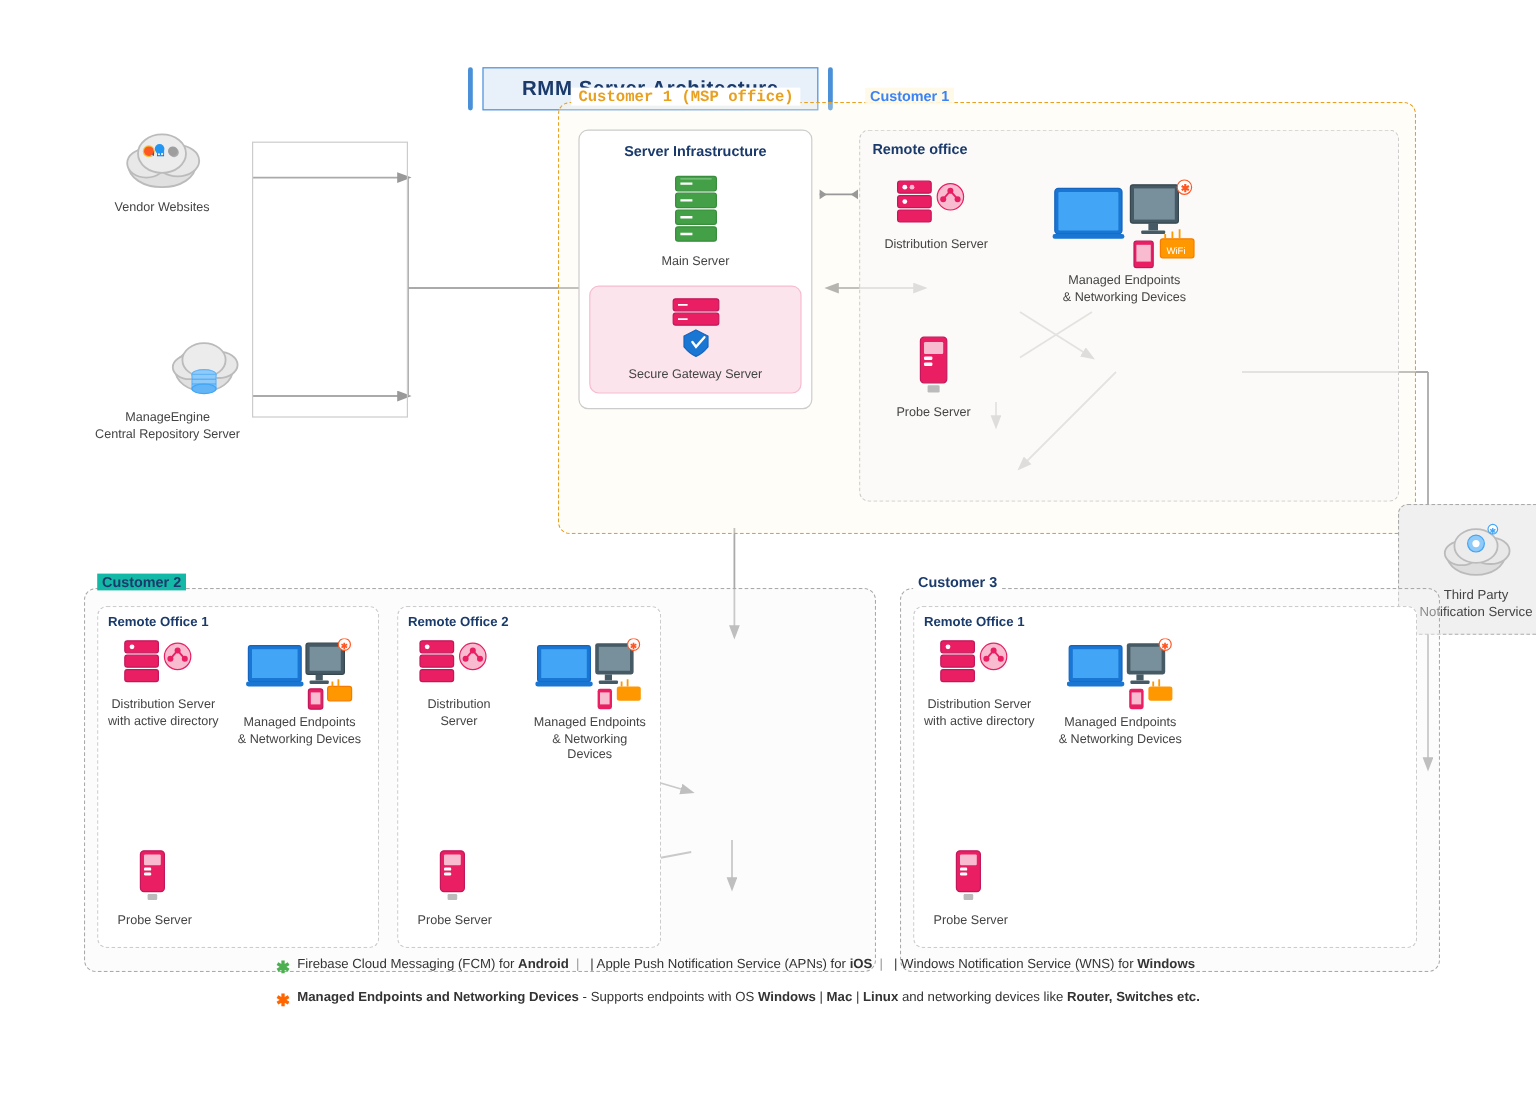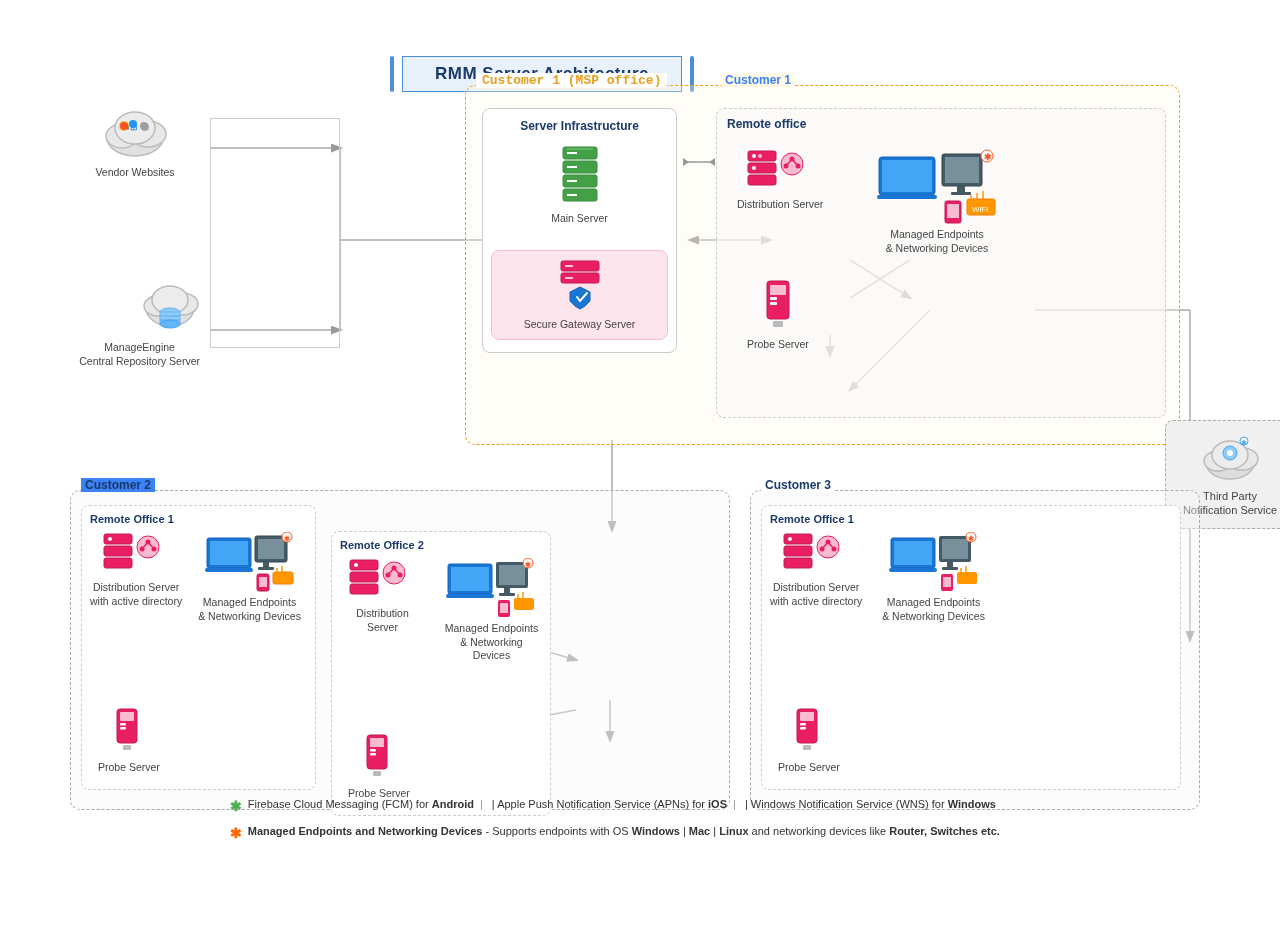--- a/index.html
+++ b/index.html
@@ -247,21 +247,21 @@
           <rect x="8" y="18" width="34" height="12" rx="2" fill="#43a047" stroke="#388e3c" stroke-width="1"></rect>
           <line x1="12" y1="24" x2="22" y2="24" stroke="#fff" stroke-width="2"></line>
           <rect x="8" y="32" width="34" height="12" rx="2" fill="#43a047" stroke="#388e3c" stroke-width="1"></rect>
           <line x1="12" y1="38" x2="22" y2="38" stroke="#fff" stroke-width="2"></line>
           <rect x="8" y="46" width="34" height="12" rx="2" fill="#43a047" stroke="#388e3c" stroke-width="1"></rect>
           <line x1="12" y1="52" x2="22" y2="52" stroke="#fff" stroke-width="2"></line>
         </svg>
         <div class="component-label">Main Server</div>
       </div>
 
-      <div class="secure-gateway-container" style="margin-top:24px;">
+      <div class="secure-gateway-container" style="margin-top:12px;">
         <div class="component-block">
           <svg width="50" height="55" viewBox="0 0 50 55">
             <rect x="6" y="2" width="38" height="10" rx="2" fill="#e91e63" stroke="#c2185b" stroke-width="1"></rect>
             <line x1="10" y1="7" x2="18" y2="7" stroke="#fff" stroke-width="1.5"></line>
             <rect x="6" y="14" width="38" height="10" rx="2" fill="#e91e63" stroke="#c2185b" stroke-width="1"></rect>
             <line x1="10" y1="19" x2="18" y2="19" stroke="#fff" stroke-width="1.5"></line>
 
             <path d="M25 28 L35 33 L35 42 Q30 48 25 50 Q20 48 15 42 L15 33 Z" fill="#1976d2" stroke="#1565c0" stroke-width="1"></path>
             <path d="M22 38 L25 42 L32 34" stroke="#fff" stroke-width="2" fill="none" stroke-linecap="round"></path>
           </svg>
@@ -356,21 +356,21 @@
 
       <circle cx="30" cy="20" r="7" fill="#90caf9" stroke="#42a5f5" stroke-width="1"></circle>
       <circle cx="30" cy="20" r="3" fill="#fff"></circle>
       <circle cx="44" cy="8" r="4" fill="#fff" stroke="#42a5f5" stroke-width="1"></circle>
       <text x="41" y="12" font-size="7" fill="#42a5f5">✱</text>
     </svg>
     <div class="component-label" style="font-size:11px;">Third Party<br>Notification Service</div>
   </div>
 
   <div style="position:absolute;left:60px;top:490px;width:660px;min-height:320px;border:1.5px dashed #aaa;border-radius:10px;background:rgba(248,248,248,0.4);">
-    <div style="position:absolute;top:-13px;left:10px;font-size:12px;font-weight:700;color:#1a3a6b;background:#3b82f6;padding:0 4px;">Customer 2</div>
+    <div style="position:absolute;top:-13px;left:10px;font-size:12px;font-weight:700;color:#1a3a6b;background:#14b8a6;padding:0 4px;">Customer 2</div>
 
     <div style="position:absolute;left:10px;top:14px;width:235px;min-height:285px;border:1.5px dashed #ccc;border-radius:8px;background:#fff;padding:8px;padding-top:26px;">
       <div style="position:absolute;top:7px;left:8px;font-size:11px;font-weight:700;color:#1a3a6b;">Remote Office 1</div>
 
       <div style="display:flex;gap:8px;align-items:flex-start;">
 
         <div class="component-block">
           <svg width="68" height="45" viewBox="0 0 68 45">
             <rect x="2" y="2" width="28" height="10" rx="2" fill="#e91e63" stroke="#c2185b" stroke-width="1"></rect>
             <circle cx="8" cy="7" r="2" fill="#fff"></circle>
@@ -412,21 +412,21 @@
           <rect x="6" y="2" width="20" height="34" rx="3" fill="#e91e63" stroke="#c2185b" stroke-width="1"></rect>
           <rect x="9" y="5" width="14" height="9" rx="1" fill="#f8bbd0"></rect>
           <rect x="9" y="16" width="6" height="2.5" rx="1" fill="#fff"></rect>
           <rect x="9" y="20" width="6" height="2.5" rx="1" fill="#fff"></rect>
           <rect x="12" y="38" width="8" height="5" rx="1" fill="#bbb"></rect>
         </svg>
         <div class="component-label">Probe Server</div>
       </div>
     </div>
 
-    <div style="position:absolute;left:260px;top:14px;width:220px;min-height:285px;border:1.5px dashed #ccc;border-radius:8px;background:#fff;padding:8px;padding-top:26px;margin-top:26px;">
+    <div style="position:absolute;left:260px;top:14px;width:220px;min-height:285px;border:1.5px dashed #ccc;border-radius:8px;background:#fff;padding:8px;padding-top:26px;">
       <div style="position:absolute;top:7px;left:8px;font-size:11px;font-weight:700;color:#1a3a6b;">Remote Office 2</div>
 
       <div style="display:flex;gap:8px;align-items:flex-start;">
         <div class="component-block">
           <svg width="68" height="45" viewBox="0 0 68 45">
             <rect x="2" y="2" width="28" height="10" rx="2" fill="#e91e63" stroke="#c2185b" stroke-width="1"></rect>
             <circle cx="8" cy="7" r="2" fill="#fff"></circle>
             <rect x="2" y="14" width="28" height="10" rx="2" fill="#e91e63" stroke="#c2185b" stroke-width="1"></rect>
             <rect x="2" y="26" width="28" height="10" rx="2" fill="#e91e63" stroke="#c2185b" stroke-width="1"></rect>
             <circle cx="46" cy="15" r="11" fill="#f8bbd0" stroke="#e91e63" stroke-width="1"></circle>

